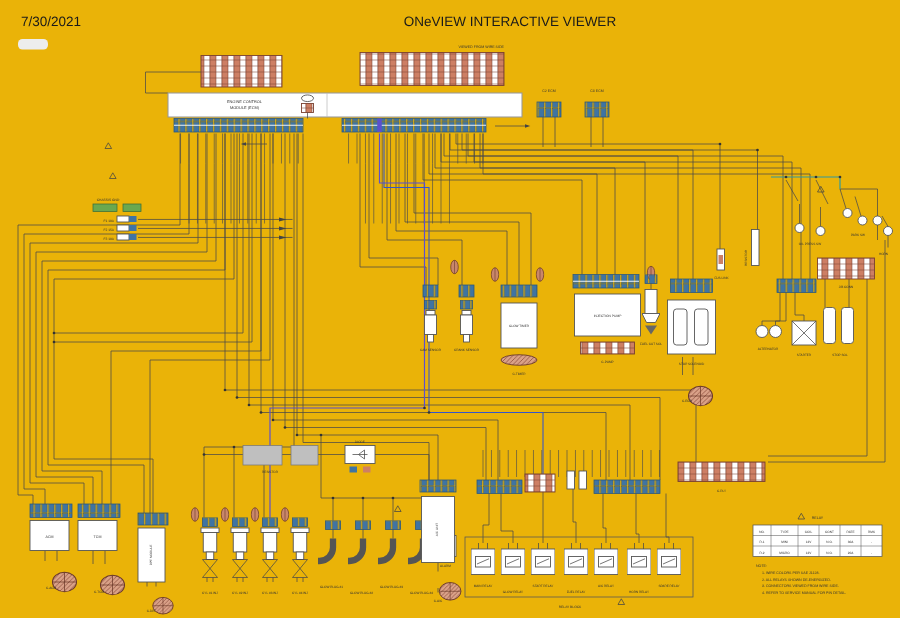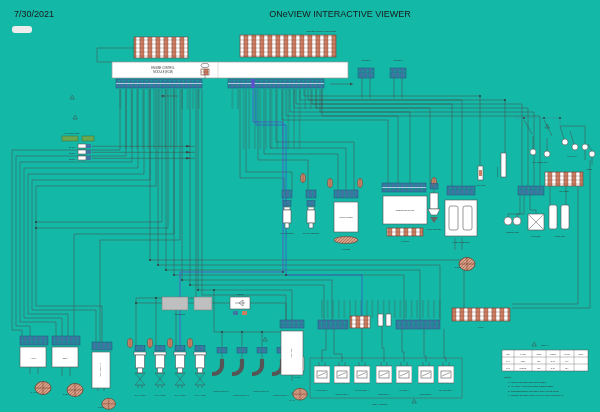--- a/index.html
+++ b/index.html
@@ -1,16 +1,16 @@
 <!DOCTYPE html>
 <html><head>
 <meta charset="utf-8">
 <style>
   html,body{margin:0;padding:0;background:#fff;}
-  #stage{width:600px;height:412px;position:relative;background:#14b8a6;}
+  #stage{width:600px;height:412px;position:relative;background:#eab308;}
   svg{display:block;}
   text{font-family:"Liberation Sans",sans-serif;fill:#333;}
   .t9{font-size:9px;fill:#1a1a1a;}
   .t26{font-size:2.6px;}
   .t24{font-size:2.4px;}
   .t22{font-size:2.2px;}
   .t21{font-size:2.1px;}
   .mid{text-anchor:middle;}
   .end{text-anchor:end;}
   .w{stroke:#4a4a4a;stroke-width:.5;fill:none;}

